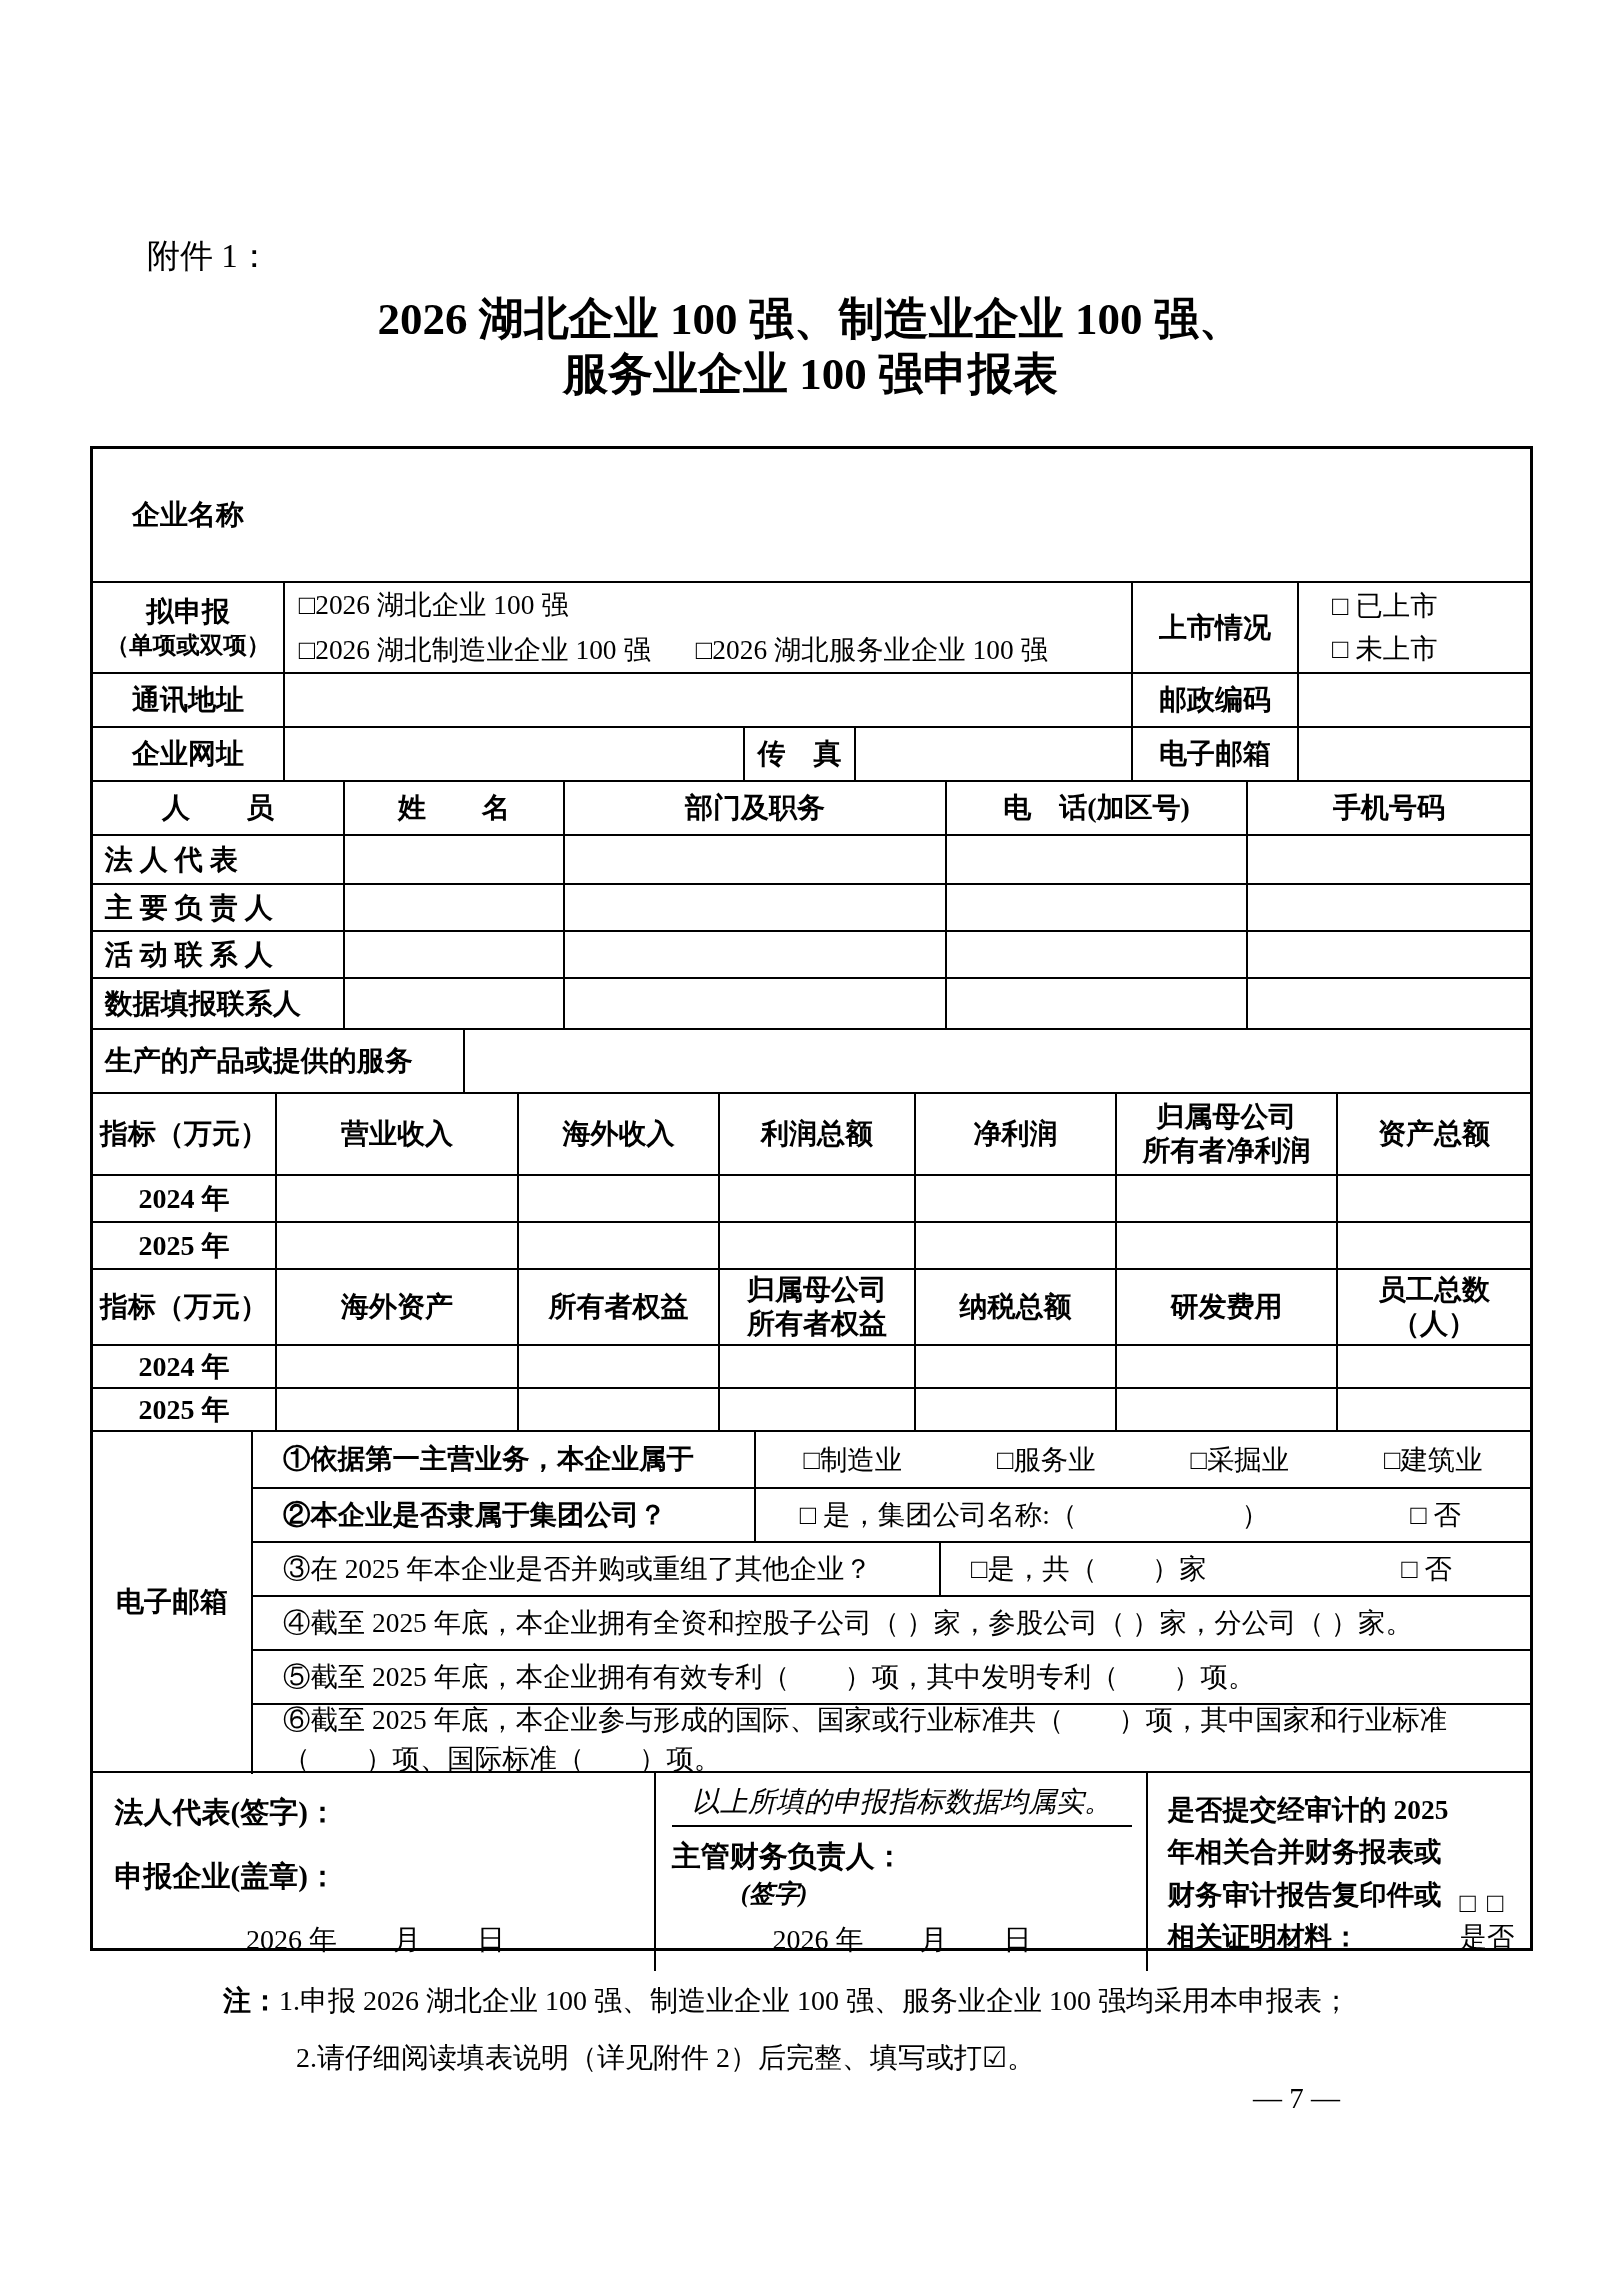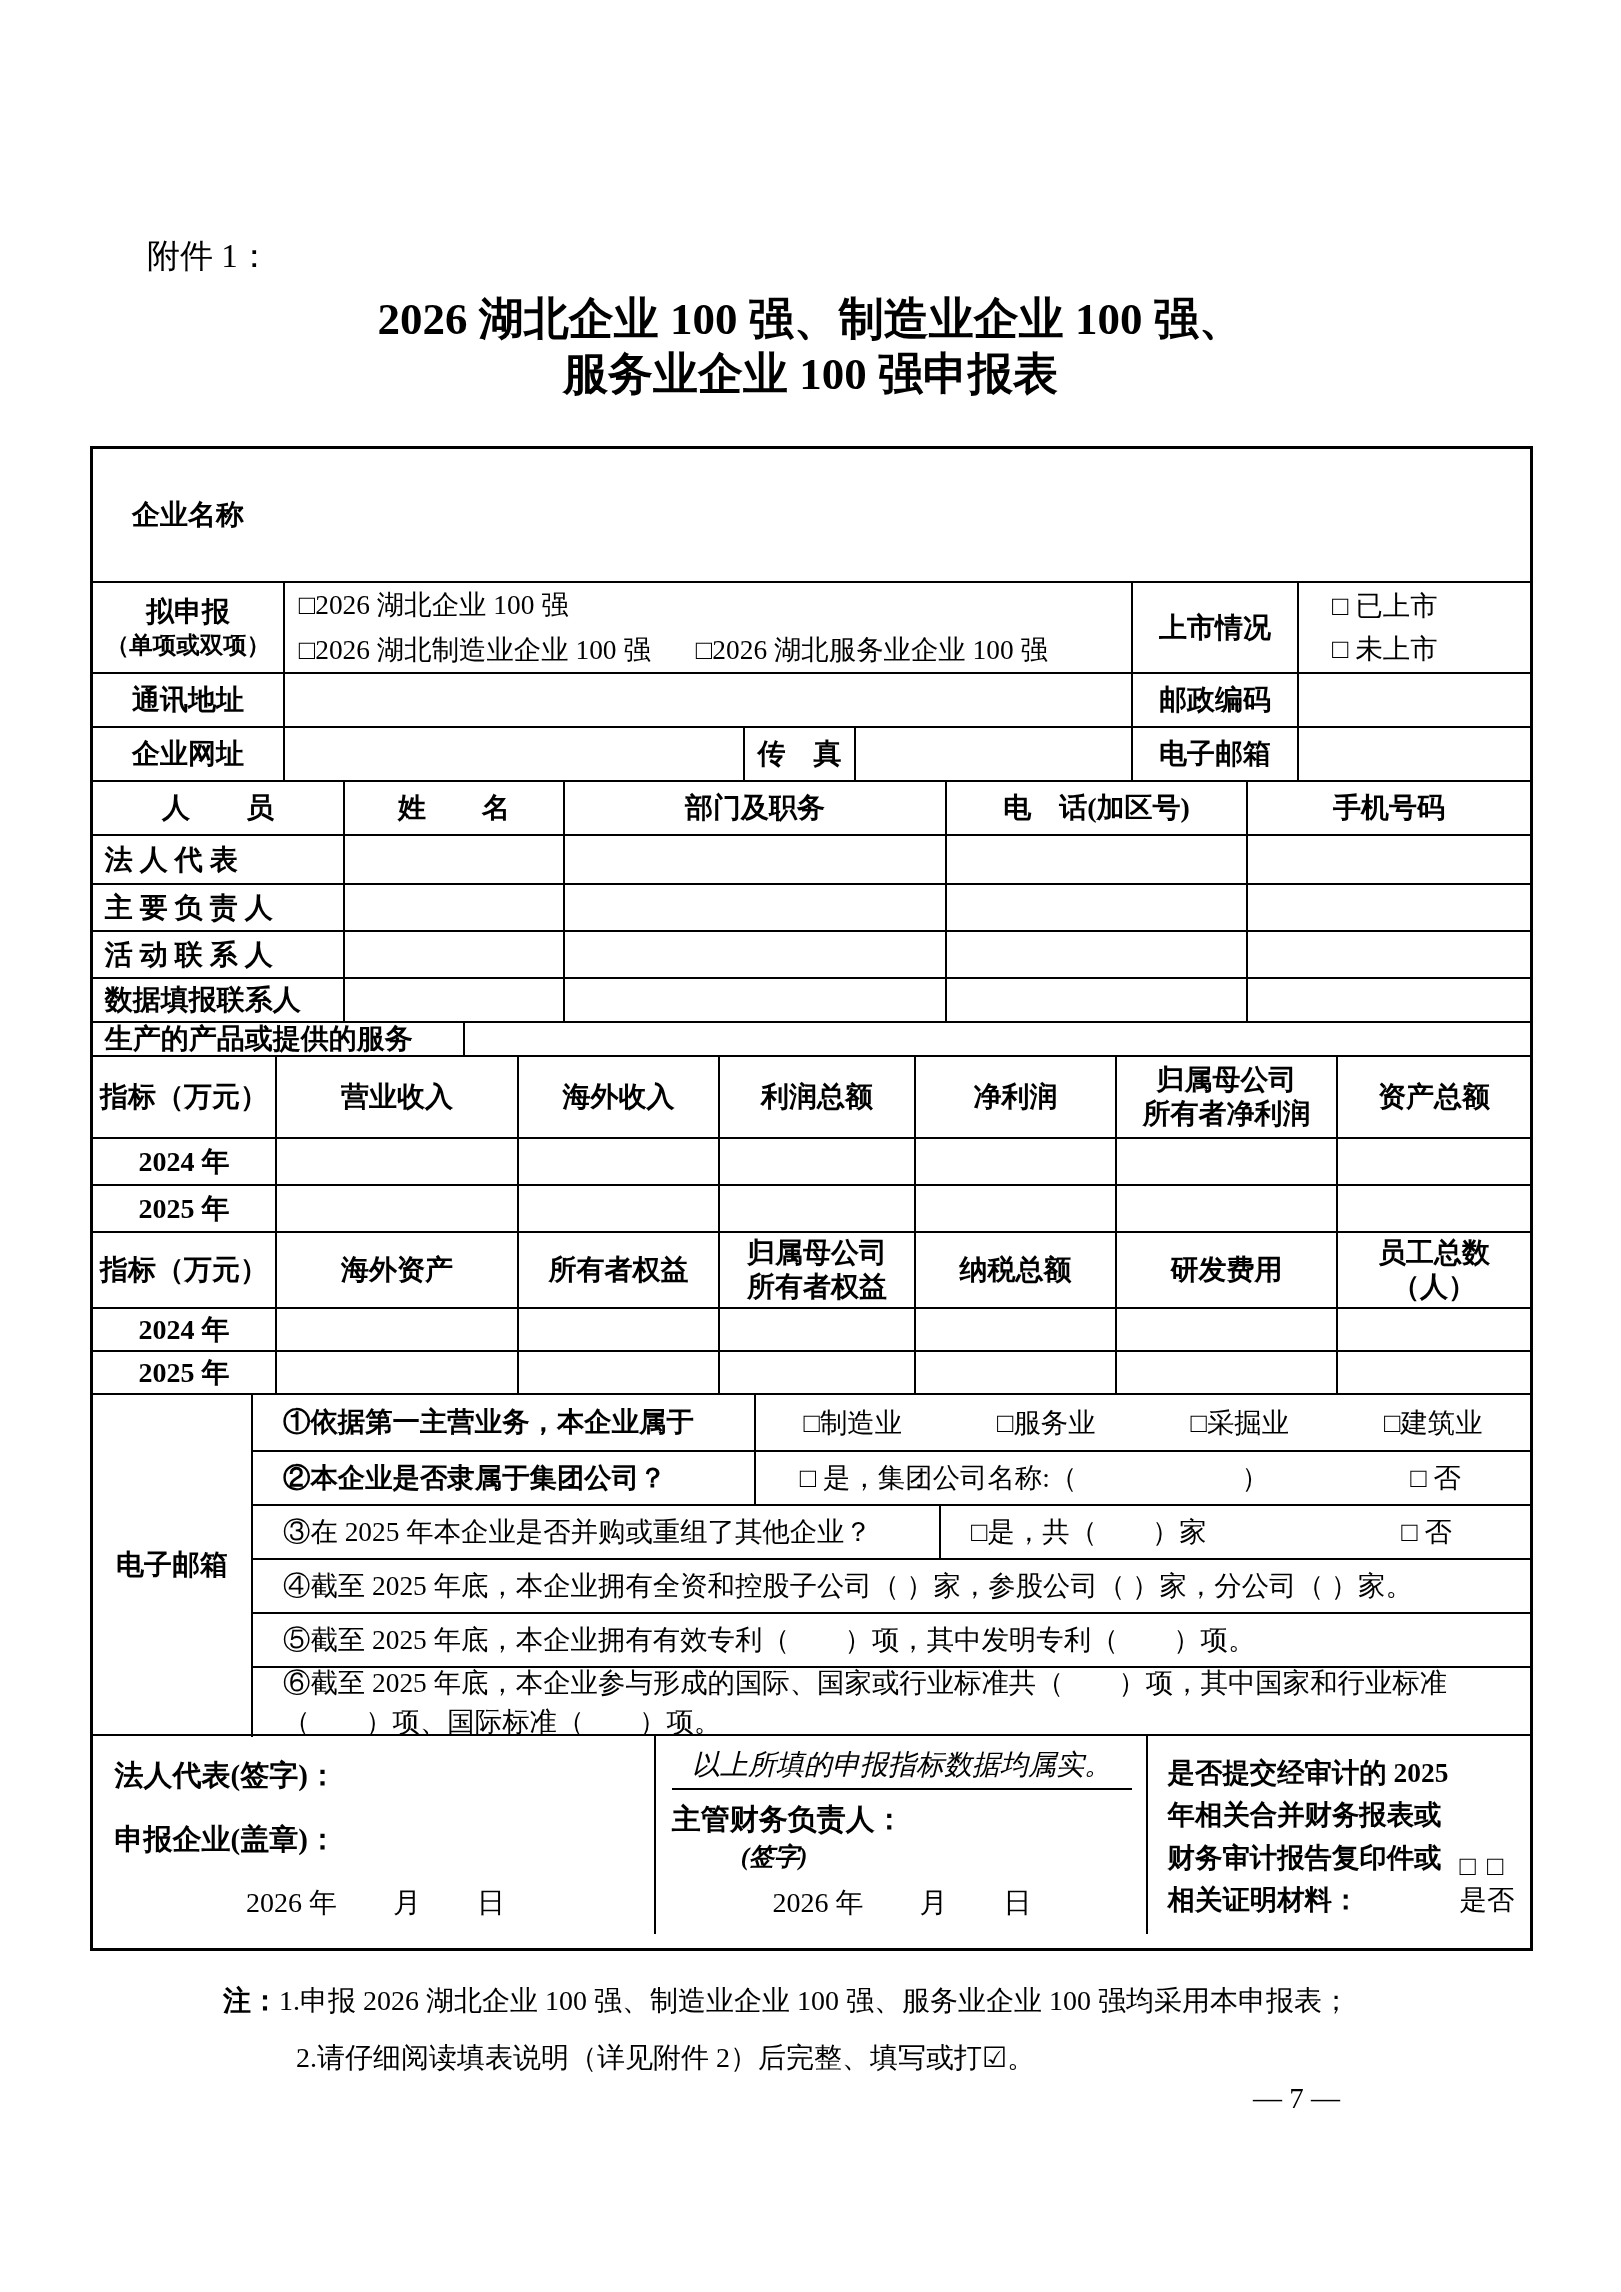--- a/index.html
+++ b/index.html
@@ -129,29 +129,29 @@
       <div class="cell" style="flex:0 0 301px"></div>
       <div class="cell" style="flex:1"></div>
     </div>
     <div class="band" style="height:47px">
       <div class="cell lbl left" style="flex:0 0 250px">活 动 联 系 人</div>
       <div class="cell" style="flex:0 0 220px"></div>
       <div class="cell" style="flex:0 0 382px"></div>
       <div class="cell" style="flex:0 0 301px"></div>
       <div class="cell" style="flex:1"></div>
     </div>
-    <div class="band" style="height:44px">
+    <div class="band" style="height:51px">
       <div class="cell lbl left" style="flex:0 0 250px">数据填报联系人</div>
       <div class="cell" style="flex:0 0 220px"></div>
       <div class="cell" style="flex:0 0 382px"></div>
       <div class="cell" style="flex:0 0 301px"></div>
       <div class="cell" style="flex:1"></div>
     </div>
 
-    <div class="band" style="height:34px">
+    <div class="band" style="height:64px">
       <div class="cell lbl left" style="flex:0 0 370px">生产的产品或提供的服务</div>
       <div class="cell" style="flex:1"></div>
     </div>
 
     <div class="band" style="height:82px">
       <div class="cell lbl" style="flex:0 0 182px">指标（万元）</div>
       <div class="cell lbl pre" style="flex:0 0 242px">营业收入</div>
       <div class="cell lbl pre" style="flex:0 0 201px">海外收入</div>
       <div class="cell lbl pre" style="flex:0 0 196px">利润总额</div>
       <div class="cell lbl pre" style="flex:0 0 201px">净利润</div>

